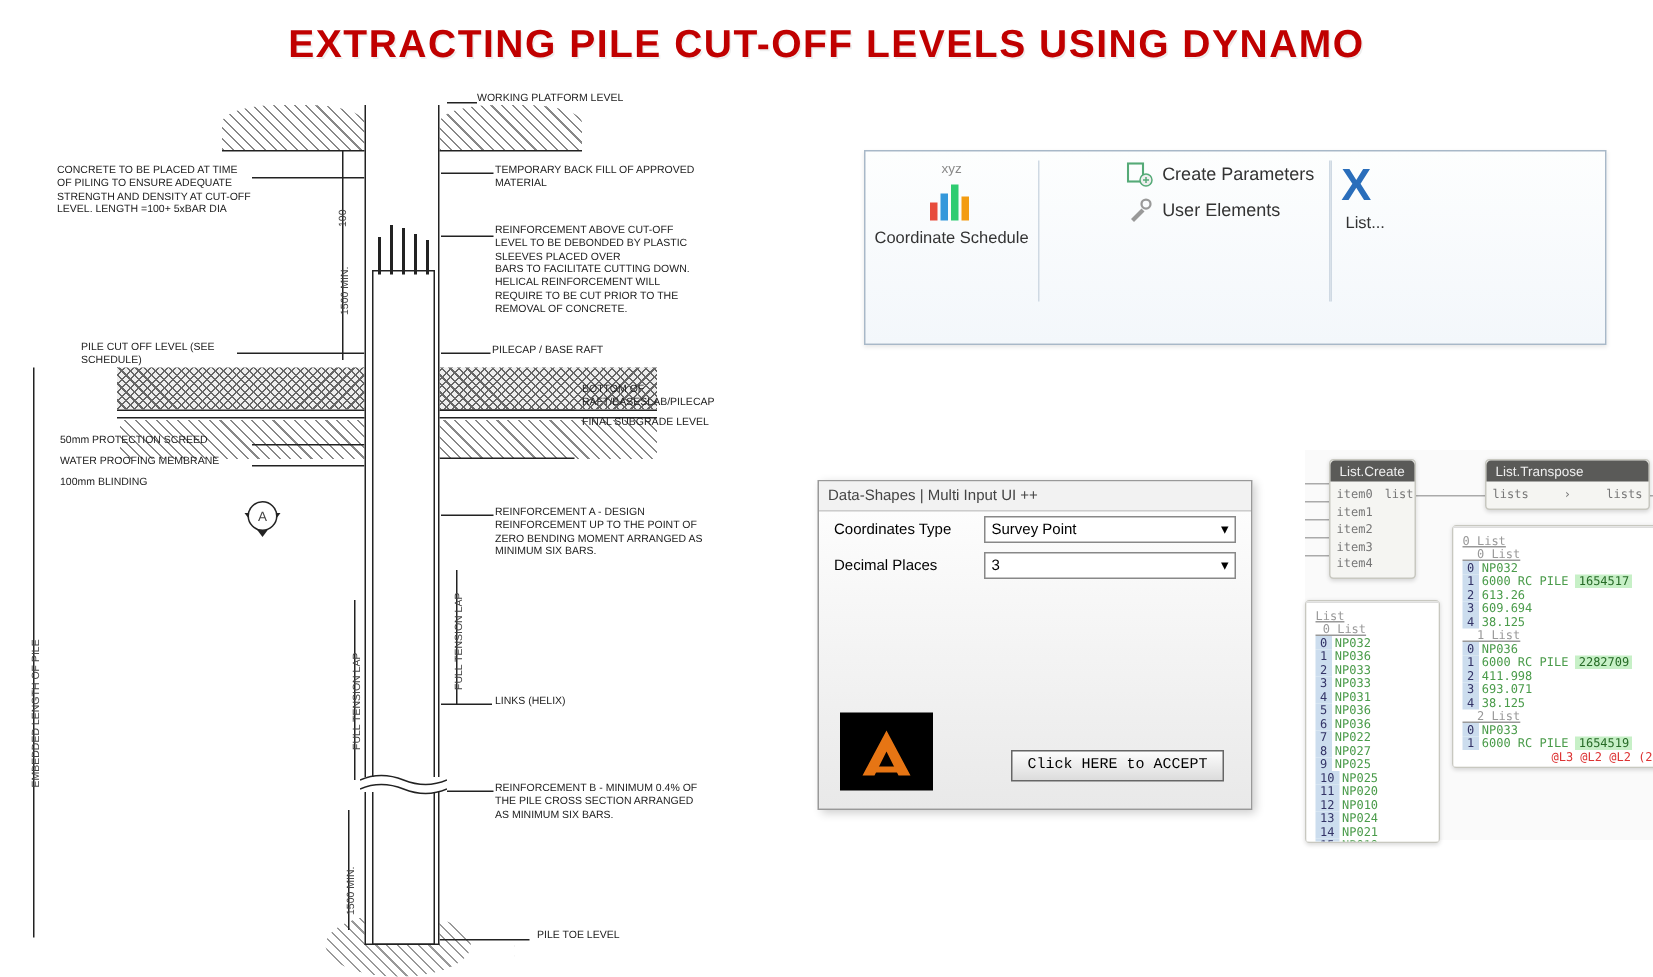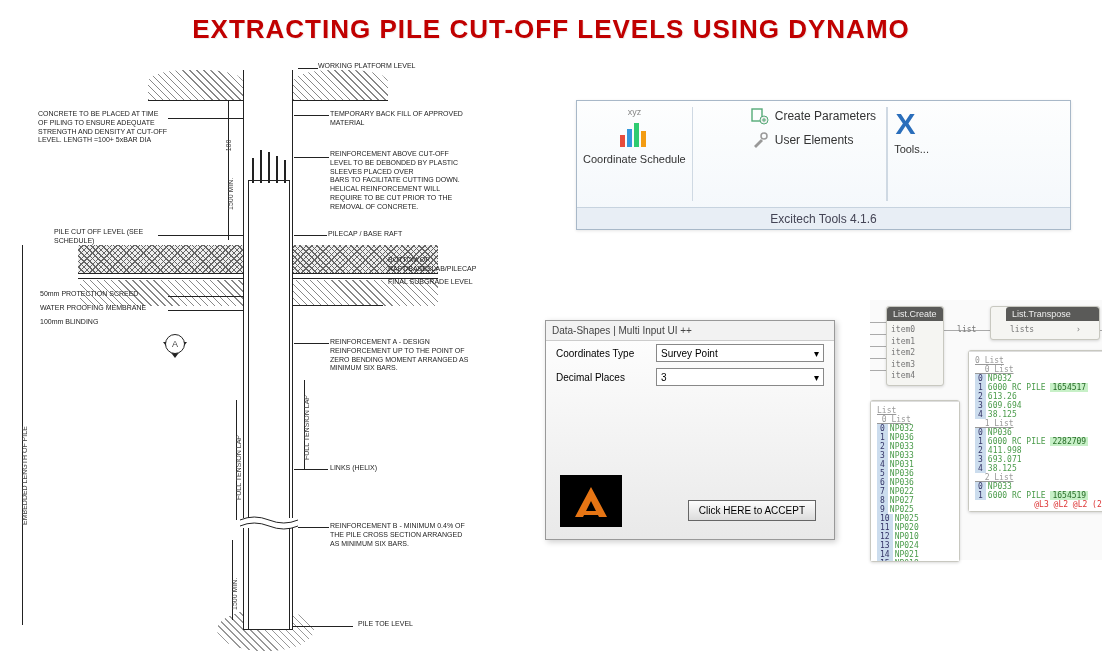--- a/index.html
+++ b/index.html
@@ -36,28 +36,28 @@
 .ribbon-title { height: 22px; background: #e8eef5; border-top: 1px solid #c7d3df; text-align: center; font-size: 12px; color: #445; line-height: 22px; }
 .x-logo { font-size: 30px; font-weight: 700; color: #2a6ebb; }
 .disabled .lbl { color: #aaa; }
 
 .dialog { position: absolute; left: 545px; top: 320px; width: 290px; height: 220px; border: 1px solid #999; background: linear-gradient(#fff, #e9e9e9); font-size: 10px; box-shadow: 2px 2px 6px rgba(0,0,0,0.2); }
 .dialog-title { padding: 4px 6px; font-size: 10px; color: #444; border-bottom: 1px solid #ccc; background: #f2f2f2; }
 .dialog-h { font-size: 13px; font-weight: 900; padding: 8px 10px 6px; letter-spacing: 0.5px; }
 .dialog .field { display: flex; align-items: center; padding: 3px 10px; font-size: 10px; }
 .dialog .field label { width: 100px; }
 .dialog .field .dd { flex: 1; border: 1px solid #888; background: #fff; height: 18px; padding: 1px 4px; display: flex; align-items: center; justify-content: space-between; font-size: 10px; }
-.dialog .accept { position: absolute; right: 18px; bottom: 18px; border: 1px solid #666; background: linear-gradient(#fdfdfd,#dcdcdc); padding: 4px 10px; font-size: 10px; }
+.dialog .accept { position: absolute; right: 18px; bottom: 18px; border: 1px solid #666; background: linear-gradient(#fdfdfd,#dcdcdc); padding: 4px 10px; font-size: 10px; font-family: Liberation Mono, monospace; }
 .dialog .logo { position: absolute; left: 14px; bottom: 12px; width: 62px; height: 52px; background: #000; display: flex; align-items: center; justify-content: center; }
 .dialog .logo svg { width: 44px; height: 40px; }
 
 .dynamo { position: absolute; left: 838px; top: 300px; width: 260px; height: 260px; font-size: 8px; font-family: Consolas, monospace; color: #556; background: #fafafa; margin-left: 32px; }
 .node { position: absolute; background: #f5f5f2; border: 1px solid #c8c8c0; border-radius: 3px; box-shadow: 0 1px 3px rgba(0,0,0,0.15); }
 .node-header { background: #5a5a58; color: #eee; font-size: 9px; padding: 2px 6px; border-radius: 3px 3px 0 0; font-family: Arial, sans-serif; }
-.node-ports { display: flex; gap: 34px; }
+.node-ports { display: flex; }
 .ports-col { padding: 3px 4px; }
 .ports-col div { line-height: 1.45; color: #777; }
 .preview { background: #fff; border-top: 1px solid #ddd; padding: 4px 6px 2px; font-size: 8px; color: #7a8; max-height: 160px; overflow: hidden; }
 .preview .row { white-space: nowrap; }
 .preview .k { color: #999; margin-right: 3px; text-decoration: underline; }
 .preview .idx { background: #cde; padding: 0 3px; margin-right: 2px; color: #336; }
 .preview .val { color: #4a9b4a; }
 .preview .id { background: #c7f0c7; padding: 0 2px; color: #266b26; }
 .preview .count { color: #d33; text-align: right; font-size: 8px; }
 .wire { position: absolute; height: 1px; background: #aaa; }
@@ -218,24 +218,23 @@
               <circle cx="13" cy="5" r="3" fill="none" stroke="#999" stroke-width="1.5"></circle>
             </svg>
         </div>
         <span>User Elements</span>
       </div>
     </div>
     <div class="sep"></div>
     <div class="sep"></div>
     <div class="rbtn">
       <div class="big-icon x-logo">X</div>
-      <div class="lbl">Tools...</div>
-    </div>
-  </div>
-  <div class="ribbon-title">Excitech Tools 4.1.6</div>
+      <div class="lbl">List...</div>
+    </div>
+  </div>
 </div>
 
 <div class="dialog">
   <div class="dialog-title">Data-Shapes | Multi Input UI ++</div>
   <div class="field">
     <label>Coordinates Type</label>
     <div class="dd">
       <span>Survey Point</span>
         <span>▾</span>
     </div>
@@ -298,21 +297,21 @@
         <div class="row"><span class="idx">9</span><span class="val">NP025</span></div>
         <div class="row"><span class="idx">10</span><span class="val">NP025</span></div>
         <div class="row"><span class="idx">11</span><span class="val">NP020</span></div>
         <div class="row"><span class="idx">12</span><span class="val">NP010</span></div>
         <div class="row"><span class="idx">13</span><span class="val">NP024</span></div>
         <div class="row"><span class="idx">14</span><span class="val">NP021</span></div>
         <div class="row"><span class="idx">15</span><span class="val">NP019</span></div>
       </div>
   </div>
 
-  <div class="node" style="left:120px; top:6px; width:110px;padding-left:15px;">
+  <div class="node" style="left:120px; top:6px; width:110px;">
     <div class="node-header">List.Transpose</div>
     <div class="node-ports">
       <div class="ports-col">
           <div>lists</div>
         </div>
       <div class="ports-col" style="margin:0 auto;">
           <div>›</div>
         </div>
       <div class="ports-col">
           <div>lists</div>

